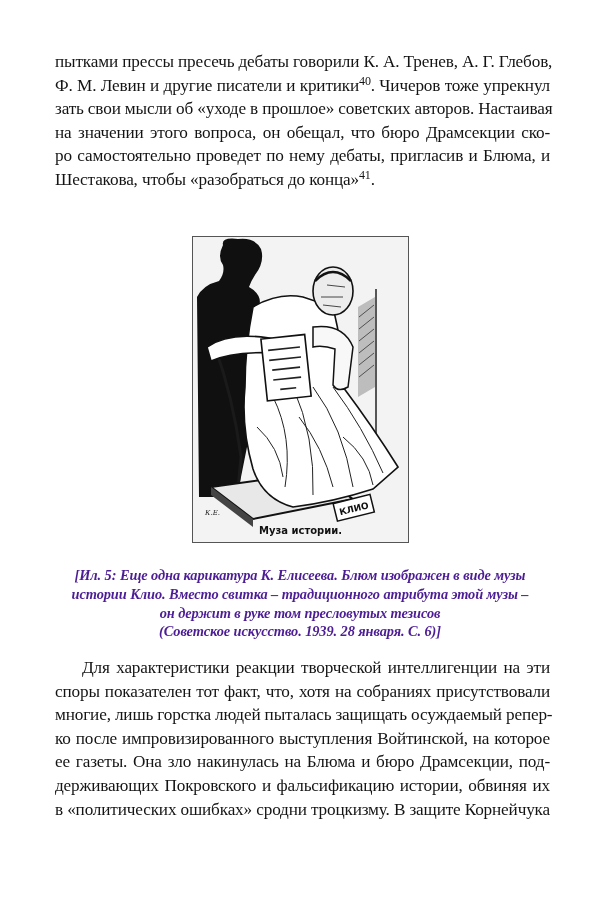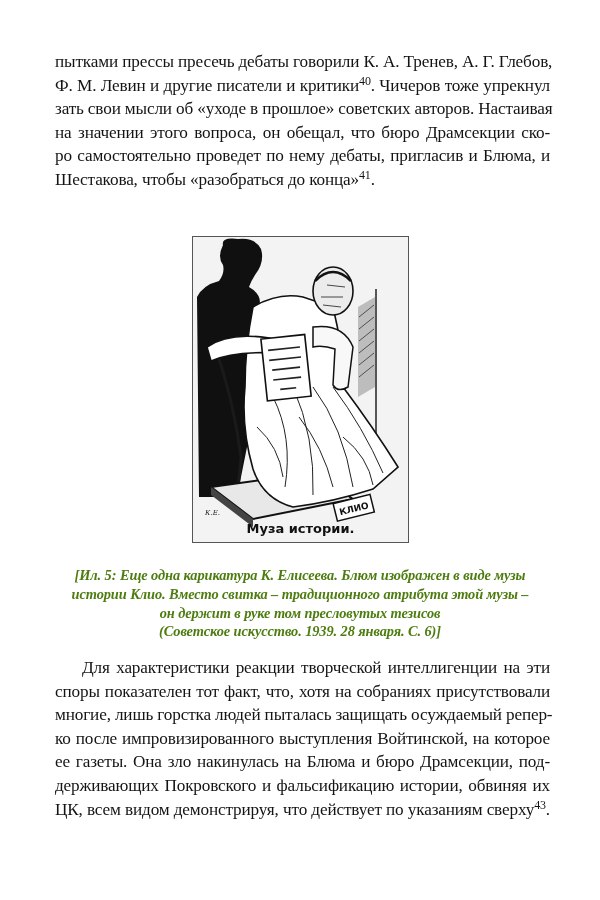--- a/index.html
+++ b/index.html
@@ -22,27 +22,27 @@
   #para1 { top: 2px; }
   #para2 { top: 608px; }
 
   .figure {
     position: absolute; left: 192px; top: 188px; width: 217px; height: 307px;
     border: 1px solid #555; box-sizing: border-box; background: #f4f4f4; overflow: hidden;
   }
   .figure svg { display: block; }
   .figure-inner-caption {
     position: absolute; left: 0; right: 0; bottom: 6px; text-align: center;
-    font-family: "DejaVu Sans", sans-serif; font-weight: bold; font-size: 13px; color: #111;
+    font-family: "DejaVu Sans", sans-serif; font-weight: bold; font-size: 10px; color: #111;
   }
 
   .caption {
     position: absolute; left: 60px; width: 480px; top: 518px;
     font-style: italic; font-weight: bold; font-size: 14.4px; line-height: 18.8px;
-    text-align: center; color: #4d7c0f; letter-spacing: -0.1px;
+    text-align: center; color: #4c1d95; letter-spacing: -0.1px;
   }
   .caption span { display: block; white-space: nowrap; }
 
   .page-number {
     position: absolute; left: 515px; top: 860px; width: 36px; text-align: right;
     font-size: 16px; color: #737373;
   }
 </style>
 </head>
 <body>
@@ -132,17 +132,17 @@
     <span>(Советское искусство. 1939. 28 января. С. 6)]</span>
   </div>
 
   <div class="text-block" id="para2">
     <span class="line indent">Для характеристики реакции творческой интеллигенции на эти</span>
     <span class="line">споры показателен тот факт, что, хотя на собраниях присутствовали</span>
     <span class="line">многие, лишь горстка людей пыталась защищать осуждаемый репер-</span>
     <span class="line">ко после импровизированного выступления Войтинской, на которое</span>
     <span class="line">ее газеты. Она зло накинулась на Блюма и бюро Драмсекции, под-</span>
     <span class="line">держивающих Покровского и фальсификацию истории, обвиняя их</span>
-    <span class="line"><span>ЦК, всем видом демонстрируя, что действует по указаниям сверху</span><sup>43</sup><span>.</span></span>
+    <span class="line">в «политических ошибках» сродни троцкизму. В защите Корнейчука</span>
   </div>
 
   <div class="page-number">133</div>
 </div>
 
 </body></html>

